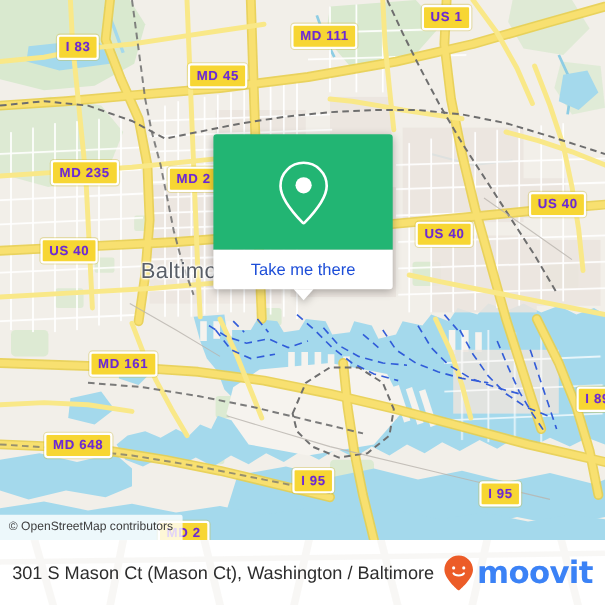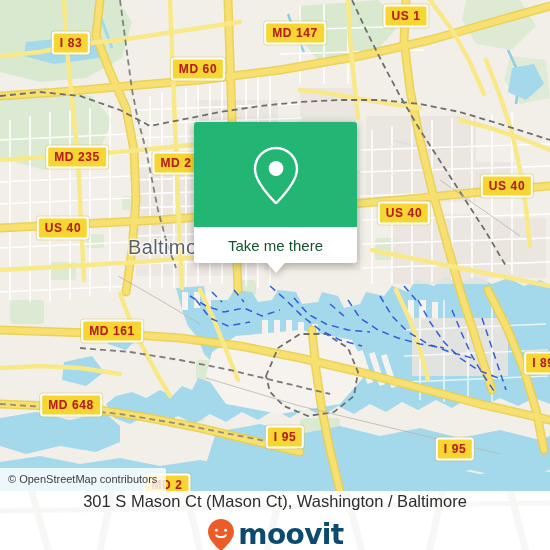--- a/index.html
+++ b/index.html
@@ -36,21 +36,21 @@
     top: 0;
     display: block;
   }
 
   
   .shield {
     position: absolute;
     background: #f7d633;
     border: 2px solid #ffffff;
     border-radius: 3px;
-    color: #b91c1c;
+    color: #6d28d9;
     font-family: "Liberation Sans", sans-serif;
     font-size: 12px;
     font-weight: bold;
     letter-spacing: 0.6px;
     line-height: 16px;
     padding: 1px 6px 2px 6px;
     white-space: nowrap;
     box-shadow: 0 0 0 1px rgba(200,180,40,0.35);
     text-shadow: 0 0 1px rgba(140,120,20,0.35);
     transform: translate(-50%, -50%);
@@ -87,21 +87,21 @@
   }
   #popup-foot {
     background: #ffffff;
     height: 36px;
     border-radius: 0 0 3px 3px;
     display: flex;
     align-items: center;
     justify-content: center;
   }
   #popup-label {
-    color: #14532d;
+    color: #1d4ed8;
     font-family: "Liberation Sans", sans-serif;
     font-size: 15px;
     line-height: 15px;
     white-space: nowrap;
   }
   #popup-tail {
     position: absolute;
     left: 73px;
     top: 141px;
     width: 0;
@@ -145,36 +145,35 @@
   #footer-inner {
     position: absolute;
     left: 0;
     top: 0;
     width: 550px;
     height: 60px;
     display: flex;
     align-items: center;
     justify-content: center;
     gap: 7px;
-    flex-direction: column;
   }
   #footer-address {
     color: #2d2d2d;
     font-family: "Liberation Sans", sans-serif;
     font-size: 16.5px;
     line-height: 20px;
     white-space: nowrap;
   }
   #moovit-logo {
     display: flex;
     align-items: center;
     gap: 2px;
   }
   #moovit-wordmark {
-    color: #0c4a6e;
+    color: #3b82f6;
     font-family: "DejaVu Sans", sans-serif;
     font-size: 28px;
     line-height: 28px;
     font-weight: bold;
     letter-spacing: -0.6px;
   }
 </style>
 </head>
 <body>
 
@@ -457,22 +456,22 @@
           <path d="M206,378 L300,406 L400,430 L500,454"></path>
           <path d="M118,276 L160,300 L200,324"></path>
           <path d="M440,180 L480,208 L520,236"></path>
         </g>
       </g>
     </svg>
 
     <div class="city-label" style="left:172px; top:247px;">Baltimore</div>
 
     <div class="shield" style="left:71px;  top:43px;text-align:right;">I 83</div>
-    <div class="shield" style="left:198px; top:69px;">MD 60</div>
-    <div class="shield" style="left:295px; top:33px;">MD 147</div>
+    <div class="shield" style="left:198px; top:69px;">MD 45</div>
+    <div class="shield" style="left:295px; top:33px;">MD 111</div>
     <div class="shield" style="left:406px; top:16px;">US 1</div>
     <div class="shield" style="left:77px;  top:157px;">MD 235</div>
     <div class="shield" style="left:176px; top:163px;">MD 2</div>
     <div class="shield" style="left:507px; top:186px;">US 40</div>
     <div class="shield" style="left:404px; top:213px;">US 40</div>
     <div class="shield" style="left:63px;  top:228px;">US 40</div>
     <div class="shield" style="left:112px; top:331px;">MD 161</div>
     <div class="shield" style="left:71px;  top:405px;text-align:right;">MD 648</div>
     <div class="shield" style="left:547px; top:363px;">I 895</div>
     <div class="shield" style="left:285px; top:437px;">I 95</div>

